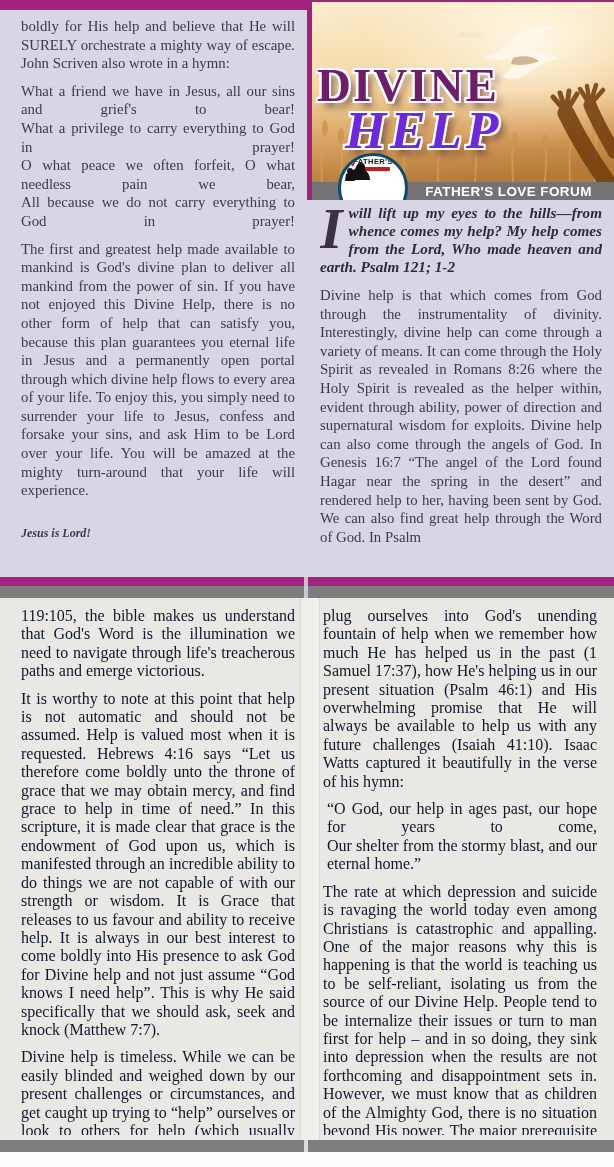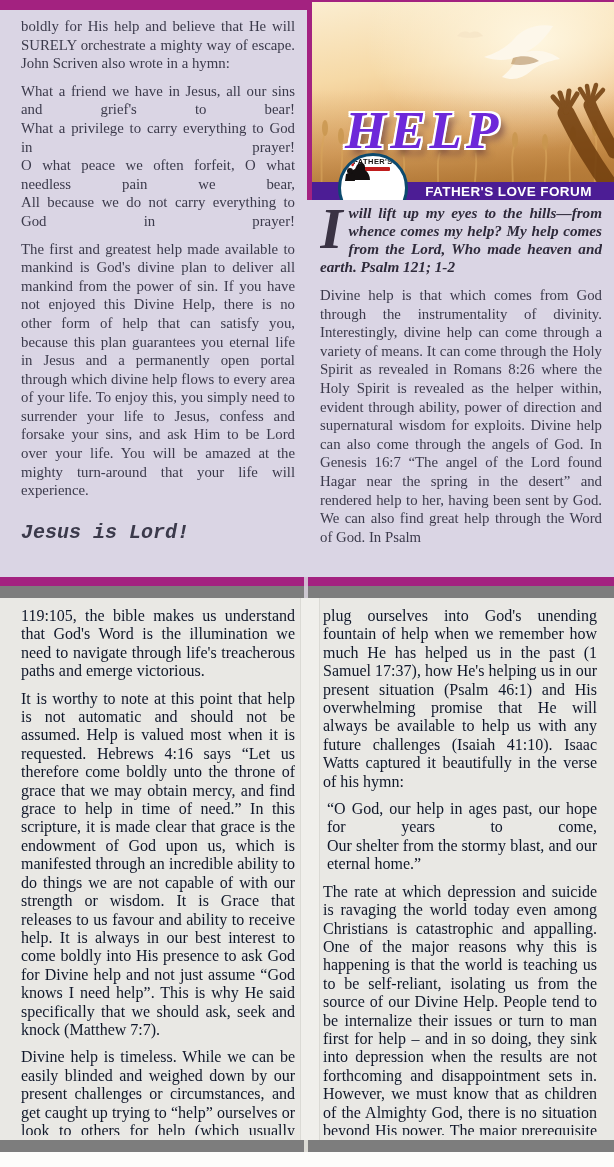--- a/index.html
+++ b/index.html
@@ -9,38 +9,38 @@
   
   .quad{position:absolute;top:0;width:307px;height:578px;background:#dad5e4;}
   .quad.tl{left:0;}
   .quad.tr{left:307px;}
   .magenta-top-bar{position:absolute;left:0;top:0;width:307px;height:10px;background:#a32280;}
   .tl-text{position:absolute;left:21px;top:17px;width:274px;height:552px;overflow:hidden;
            font-size:14.8px;line-height:18.6px;color:#3b3a4b;text-align:justify;}
   .tl-text p{margin:0 0 9px 0;}
   .hymn{margin:0 0 9px 0;}
   .spread{text-align:justify;text-align-last:justify;}
-  .closing{font-weight:bold;font-style:italic;margin-top:24px !important;font-size:20px;font-family:Liberation Mono, monospace;}
+  .closing{font-weight:bold;font-style:italic;margin-top:24px !important;font-size:12px;}
 
   
   .hero{position:absolute;left:0;top:0;width:307px;height:200px;overflow:hidden;}
   .hero svg{position:absolute;left:0;top:0;}
   .hero-topline{position:absolute;left:0;top:0;width:307px;height:2px;background:#a32280;z-index:6;}
   .magenta-left-strip{position:absolute;left:0;top:0;width:5px;height:200px;background:#a32280;z-index:6;}
   .title-divine{position:absolute;left:10px;top:58px;z-index:4;
       font-weight:bold;font-size:47px;letter-spacing:2px;color:#6e1d67;
       text-shadow:-2px -2px 0 #fff,2px -2px 0 #fff,-2px 2px 0 #fff,2px 2px 0 #fff,
                   0 -2px 0 #fff,0 2px 0 #fff,-2px 0 0 #fff,2px 0 0 #fff,
                   5px 6px 7px rgba(45,10,45,.55);}
   .title-help{position:absolute;left:38px;top:100px;z-index:4;
       font-weight:bold;font-style:italic;font-size:53px;letter-spacing:4px;color:#6d28d9;
       text-shadow:-2px -2px 0 #fff,2px -2px 0 #fff,-2px 2px 0 #fff,2px 2px 0 #fff,
                   0 -2px 0 #fff,0 2px 0 #fff,-2px 0 0 #fff,2px 0 0 #fff,
                   5px 6px 7px rgba(45,10,45,.5);}
-  .banner{position:absolute;left:0;top:182px;width:307px;height:18px;background:#4c1d95;z-index:5;
+  .banner{position:absolute;left:0;top:182px;width:307px;height:18px;background:#737373;z-index:5;
       display:flex;align-items:center;justify-content:center;padding-left:96px;box-sizing:border-box;}
   .banner-label{font-family:"Liberation Sans",sans-serif;font-weight:bold;color:#ffffff;
       font-size:13.5px;letter-spacing:.4px;white-space:nowrap;}
   .logo{position:absolute;left:31px;top:153px;width:64px;height:64px;border-radius:50%;
       background:#ffffff;border:3px solid #0c4a6e;z-index:7;display:flex;flex-direction:column;
       align-items:center;justify-content:flex-start;overflow:hidden;}
   .logo-sil{margin-top:6px;}
   .logo-label{font-family:"Liberation Sans",sans-serif;font-weight:bold;font-size:7.5px;
       color:#171210;letter-spacing:.4px;margin-top:1px;}
   .logo-band{width:34px;height:4px;background:#c01d1d;margin-top:1px;border-radius:1px;}
@@ -162,20 +162,21 @@
           <path d="M259 112 L270 94" stroke-width="5"></path>
           <path d="M307 152 C297 134 289 120 283 105" stroke-width="13"></path>
           <path d="M283 105 L273 89" stroke-width="4.5"></path>
           <path d="M283 105 L280 86" stroke-width="4.5"></path>
           <path d="M283 105 L289 85" stroke-width="4.5"></path>
           <path d="M283 105 L296 90" stroke-width="4.5"></path>
         </g>
       </svg>
 
       <div class="hero-topline"></div>
+      <div class="title-divine">DIVINE</div>
       <div class="title-help">HELP</div>
 
       <div class="banner">
         <span class="banner-label">FATHER'S LOVE FORUM</span>
       </div>
 
       <div class="logo">
         <svg class="logo-sil" width="34" height="26" viewBox="0 0 34 26">
           <path d="M20 1 c3 0 4 2 4 4 l0 3 c3 2 5 6 5 10 l-22 0 c0 -5 3 -9 7 -11 l2 -4 c1 -1 2 -2 4 -2 z" fill="#141010"></path>
           <circle cx="9" cy="9" r="3" fill="#141010"></circle>

